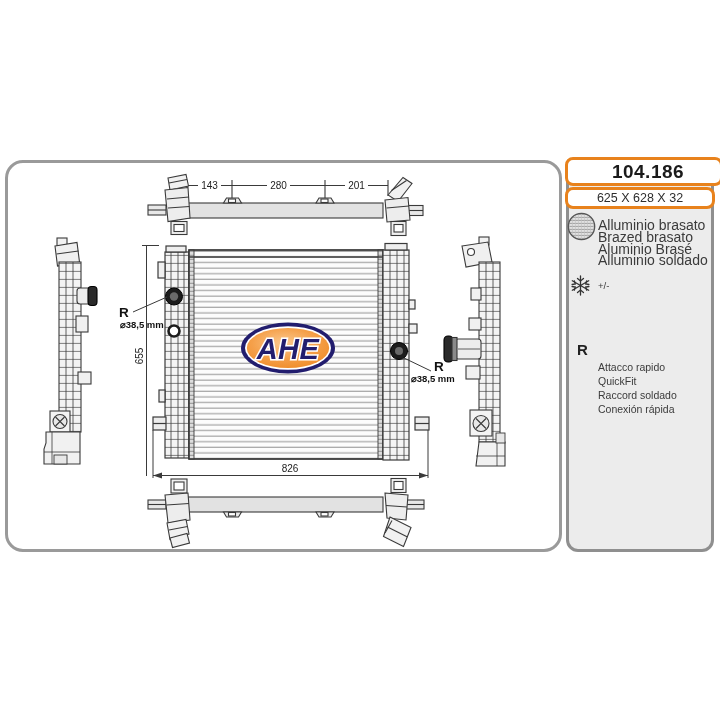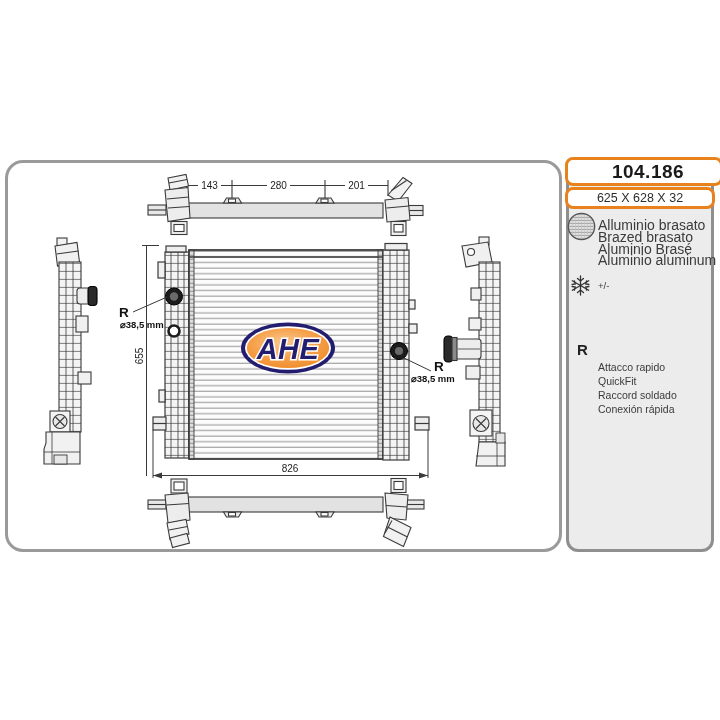--- a/index.html
+++ b/index.html
@@ -43,21 +43,21 @@
       <line x1="0" y1="2.4" x2="3" y2="2.4" stroke="#8e8e8e" stroke-width="0.8"></line>
       <line x1="2.4" y1="0" x2="2.4" y2="3" stroke="#c2c2c2" stroke-width="0.7"></line>
     </pattern>
   </defs>
   <circle cx="14.5" cy="14.5" r="13.2" fill="url(#mesh)" stroke="#555" stroke-width="1.3"></circle>
 </svg>
 <div class="info-item mat-text">
   <div>Alluminio brasato</div>
   <div>Brazed brasato</div>
   <div>Aluminio Brasé</div>
-  <div>Aluminio aluminum</div>
+  <div>Alluminio soldado</div>
 </div>
 
 <svg class="icon-abs" style="left:570px;top:275px" width="21" height="21">
   <g stroke="#333" stroke-width="1.3" fill="none" stroke-linecap="round">
     <path d="M10.5,1 V20"></path>
     <path d="M2.3,5.8 L18.7,15.2"></path>
     <path d="M2.3,15.2 L18.7,5.8"></path>
     <path d="M7.5,3.4 L10.5,5.9 L13.5,3.4"></path>
     <path d="M7.5,17.6 L10.5,15.1 L13.5,17.6"></path>
     <path d="M2.1,9.5 L5.3,8.9 L4.3,5.8"></path>

